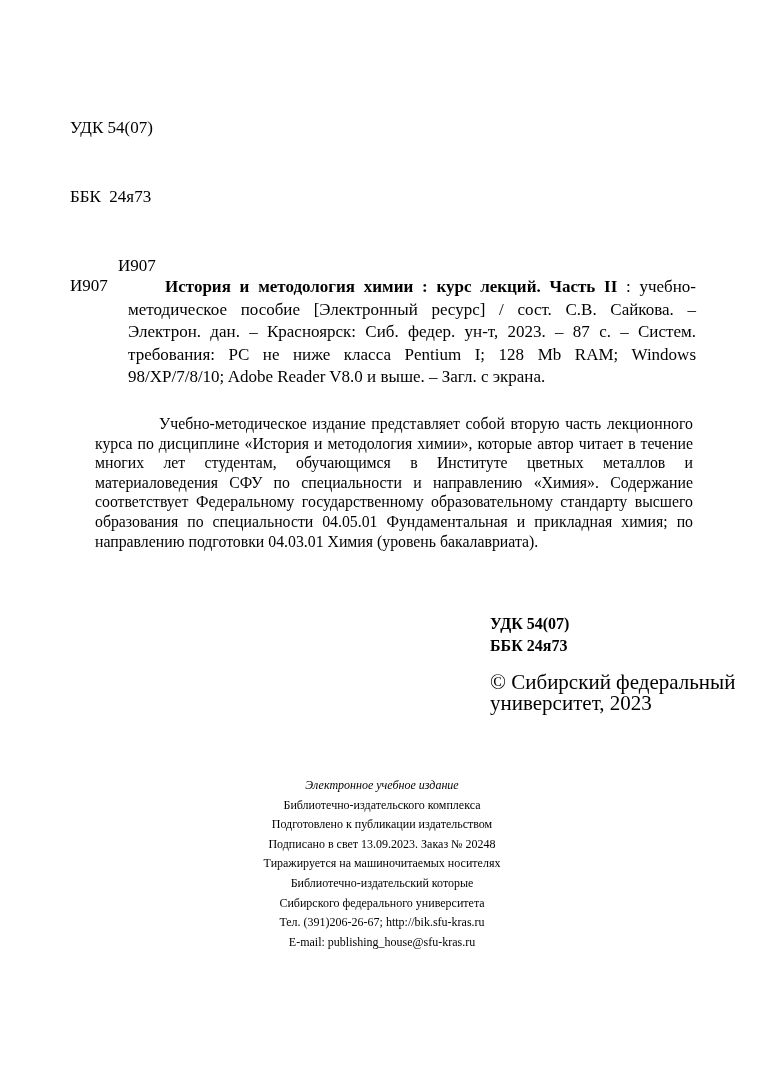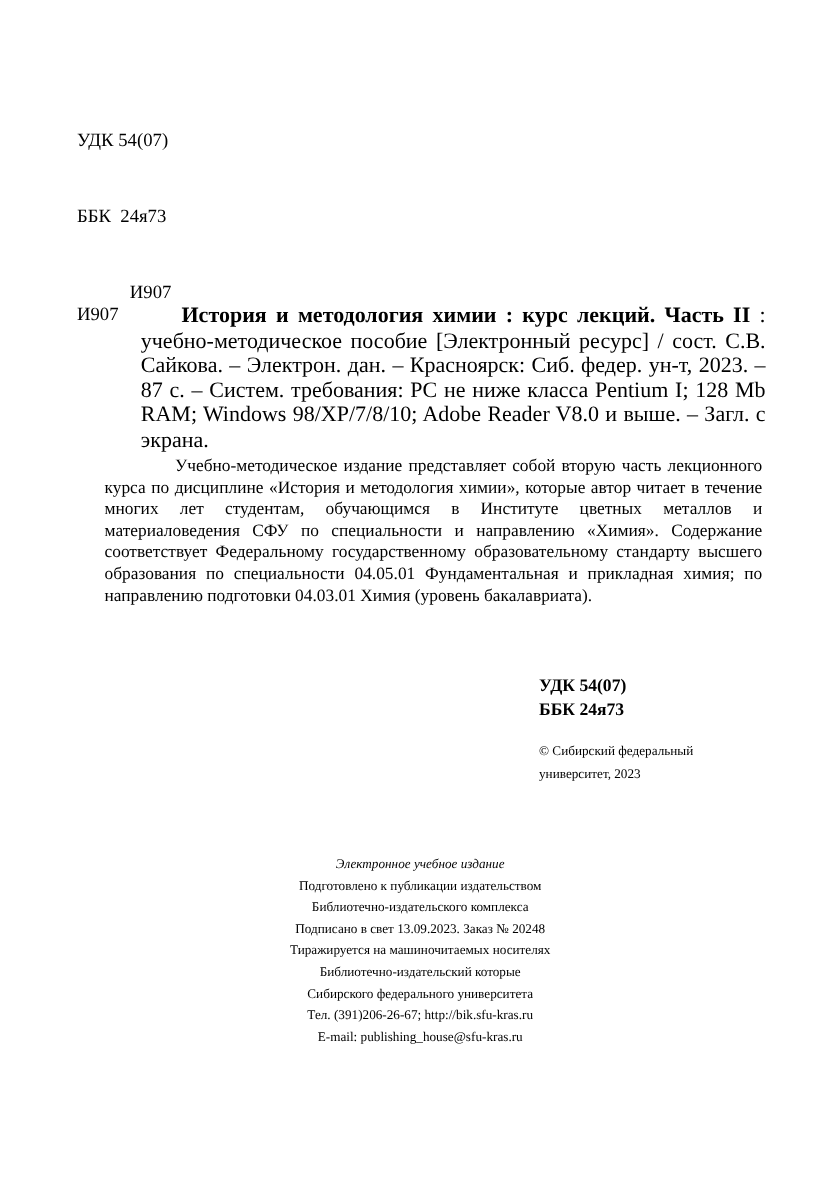--- a/index.html
+++ b/index.html
@@ -47,21 +47,21 @@
     width: 626px;
   }
   .bib .bib-code {
     position: absolute;
     left: 0;
     top: 0;
     font-size: 17px;
   }
   .bib .bib-text {
     margin: 0 0 0 58px;
-    font-size: 20px;
+    font-size: 17px;
     line-height: 22.5px;
     text-align: justify;
     text-indent: 37px;
   }
 
   
   .abstract {
     position: absolute;
     left: 95px;
     top: 414px;
@@ -84,21 +84,21 @@
     line-height: 22px;
     font-weight: bold;
   }
   .codes-right span { display: block; }
 
   
   .copyright {
     position: absolute;
     left: 490px;
     top: 672px;
-    font-size: 12px;
+    font-size: 21px;
     line-height: 21px;
   }
   .copyright span { display: block; }
 
   
   .colophon {
     position: absolute;
     left: 0;
     top: 776px;
     width: 764px;
@@ -135,22 +135,22 @@
     <span>ББК 24я73</span>
   </div>
 
   <div class="copyright">
     <span>© Сибирский федеральный</span>
     <span>университет, 2023</span>
   </div>
 
   <div class="colophon">
     <p class="edition">Электронное учебное издание</p>
+    <p>Библиотечно-издательского комплекса</p>
     <p>Подготовлено к публикации издательством</p>
-    <p>Библиотечно-издательского комплекса</p>
     <p>Подписано в свет 13.09.2023. Заказ № 20248</p>
     <p>Тиражируется на машиночитаемых носителях</p>
     <p>Библиотечно-издательский которые</p>
     <p>Сибирского федерального университета</p>
     <p>Тел. (391)206-26-67; http://bik.sfu-kras.ru</p>
     <p>E-mail: publishing_house@sfu-kras.ru</p>
   </div>
 
 </div>
 

